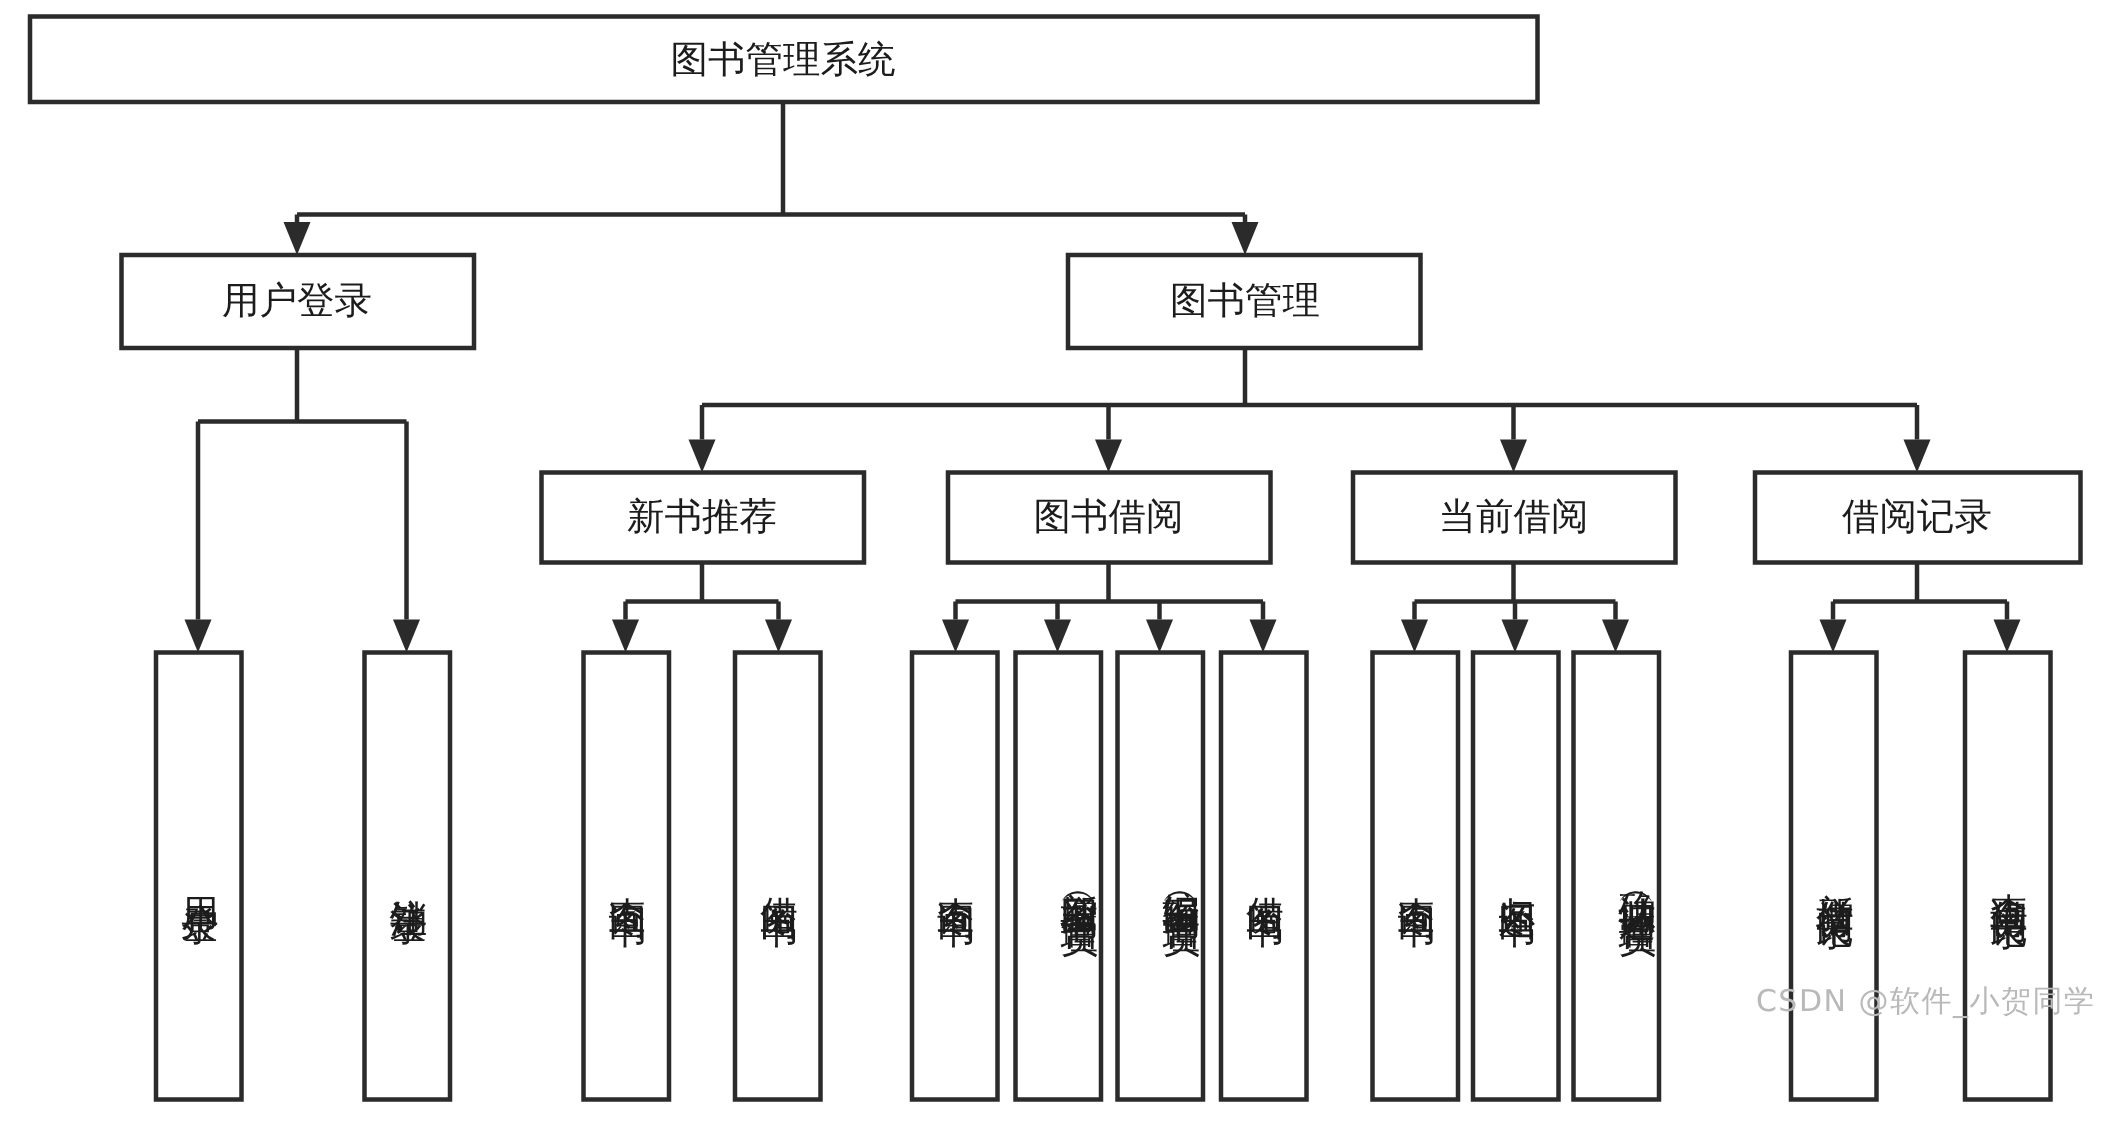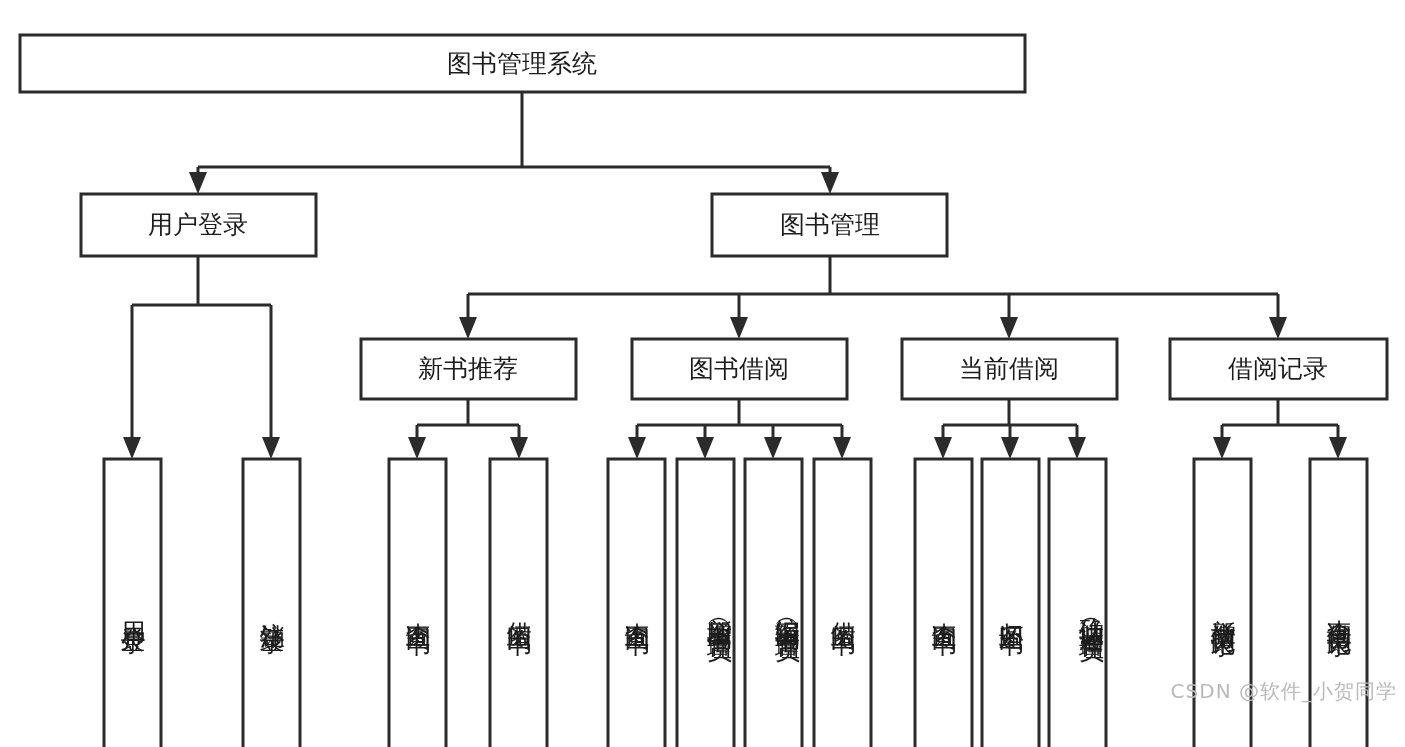--- a/index.html
+++ b/index.html
@@ -11,21 +11,20 @@
     width: 1405px;
     height: 747px;
     font-family: "DejaVu Sans", "Liberation Sans", sans-serif;
     overflow: hidden;
   }
   #diagram-root {
     position: relative;
     width: 1405px;
     height: 687px;
     background: #ffffff;
-    margin-top: 24px;
   }
   svg.diagram {
     position: absolute;
     left: 0;
     top: 0;
     width: 1405px;
     height: 747px;
     display: block;
   }
   .node-rect {

